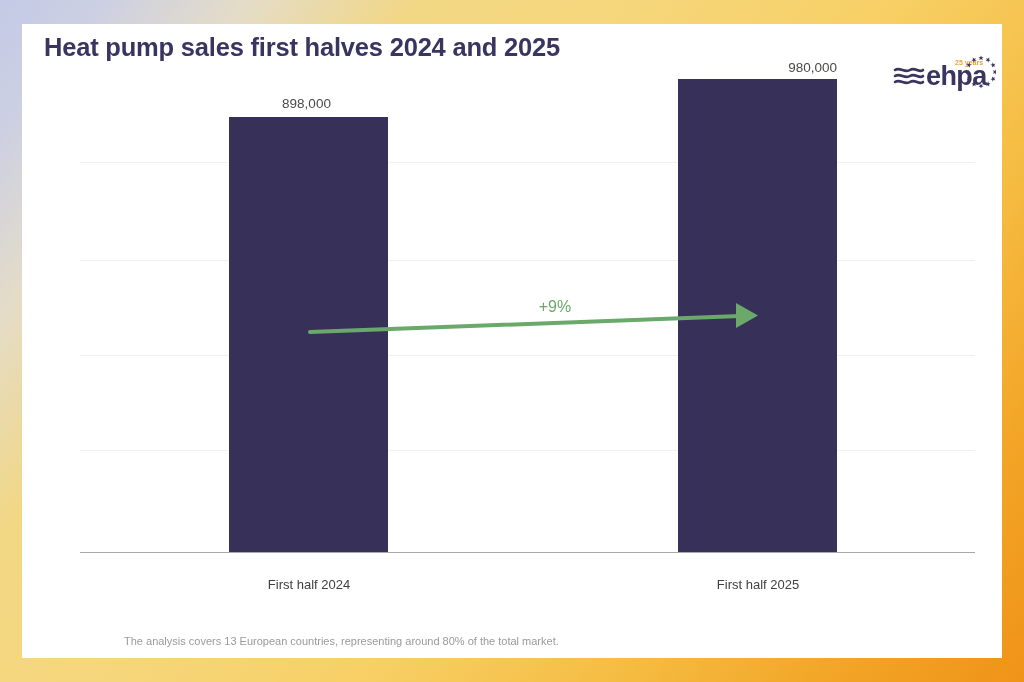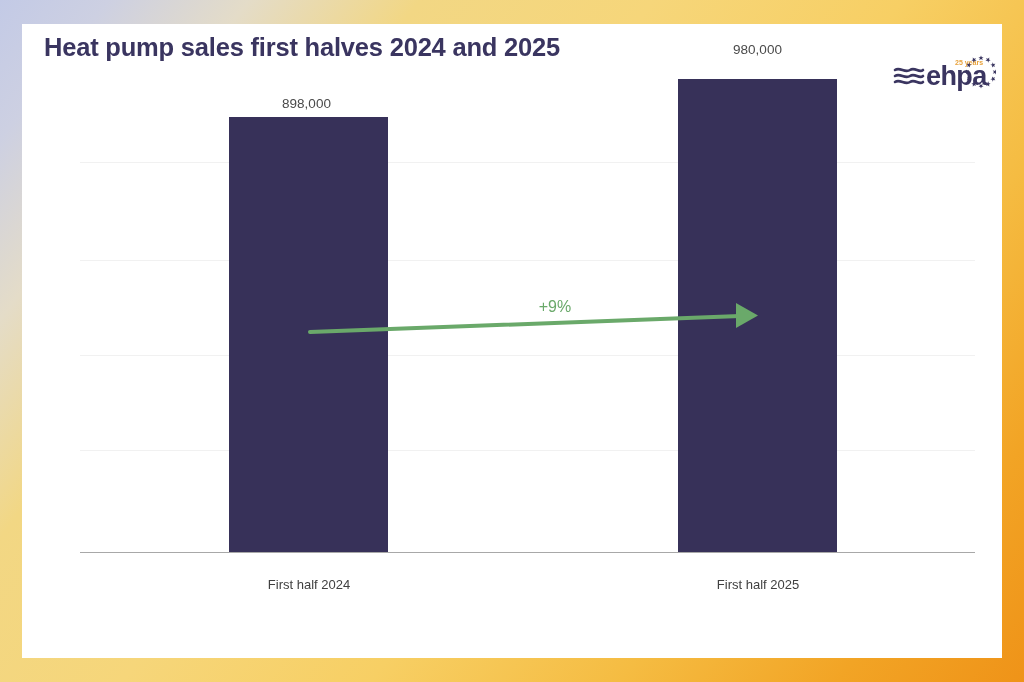--- a/index.html
+++ b/index.html
@@ -209,27 +209,28 @@
       <div class="gridline" style="top:303px;"></div>
       <div class="gridline" style="top:398px;"></div>
     </div>
 
     <div id="axis-line"></div>
 
     <div class="bar" style="left:207px; top:93px; width:159px; height:435px;"></div>
     <div class="bar" style="left:656px; top:55px; width:159px; height:473px;"></div>
 
     <div class="bar-value" style="left:205px; top:72px; width:159px;">898,000</div>
-    <div class="bar-value" style="left:656px; top:18px; width:159px;">980,000</div>
+    <div class="bar-value" style="left:656px; top:36px; width:159px;text-align:right;">980,000</div>
 
     <div class="cat-label" style="left:197px; width:180px;">First half 2024</div>
     <div class="cat-label" style="left:646px; width:180px;">First half 2025</div>
 
     <svg id="arrow-svg" viewBox="0 0 1024 682" xmlns="http://www.w3.org/2000/svg">
       <line x1="288" y1="308" x2="718" y2="292" stroke="#6aa96a" stroke-width="4" stroke-linecap="round"></line>
       <polygon points="714,279 736,291.5 714,304" fill="#6aa96a"></polygon>
     </svg>
 
     <div id="arrow-label">+9%</div>
 
+    <div id="footnote">The analysis covers 13 European countries, representing around 80% of the total market.</div>
 
   </div>
 </div>
 
 </body></html>

